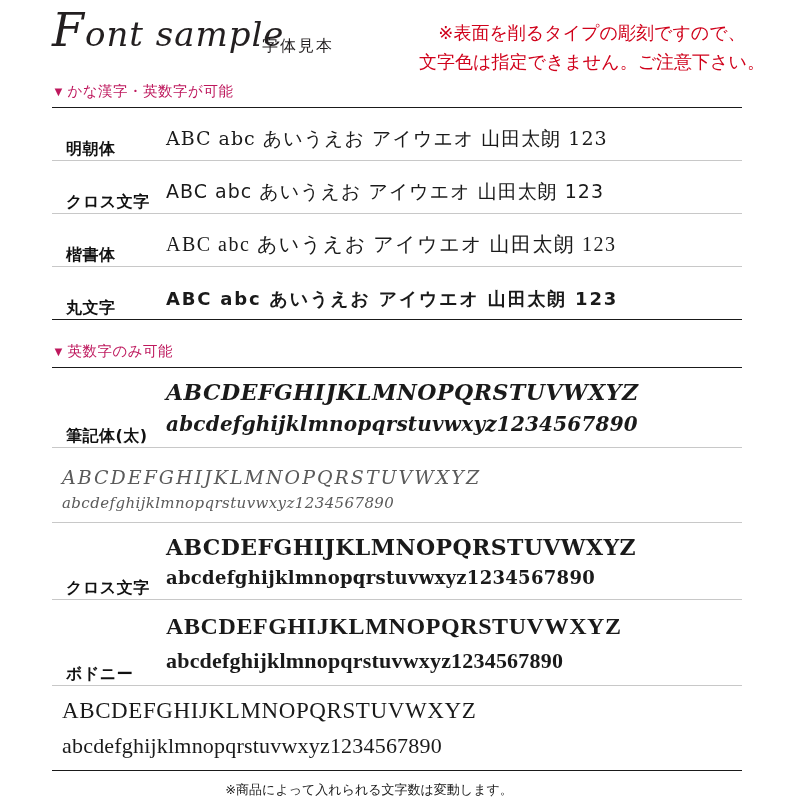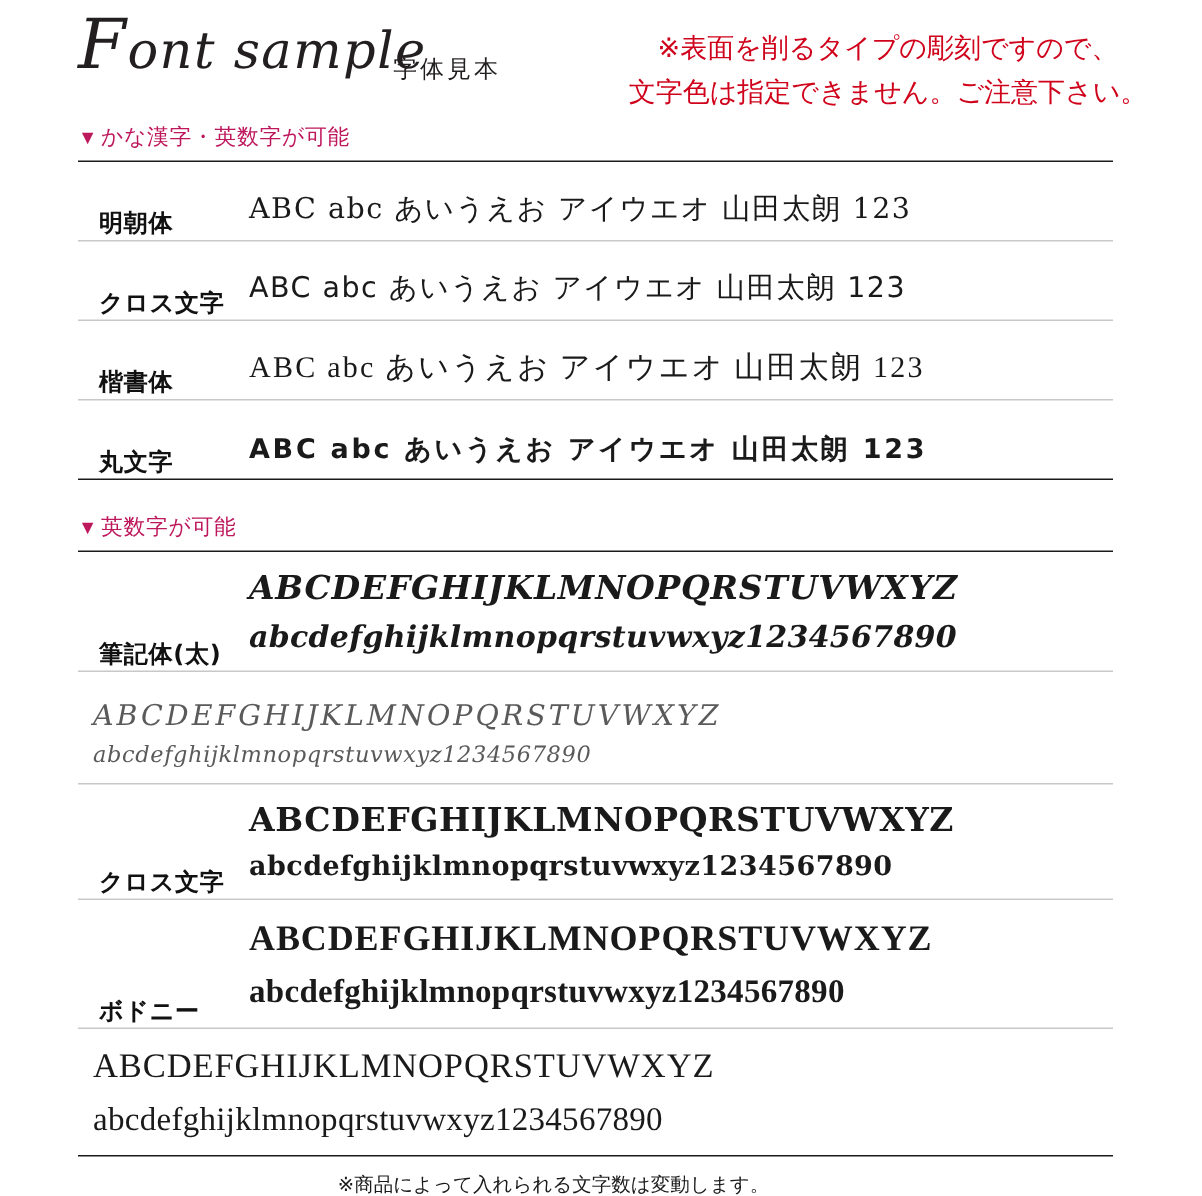--- a/index.html
+++ b/index.html
@@ -266,21 +266,21 @@
         <div class="cell-sample">
           <div class="s-maru">ABC abc あいうえお アイウエオ 山田太朗 123</div>
         </div>
       </div>
 
     </div>
   </div>
 
   <div class="sec2-wrap">
     <div class="section-head">
-      <span class="tri">▼</span><span>英数字が可能</span>
+      <span class="tri">▼</span><span>英数字のみ可能</span>
     </div>
     <div class="table sec2">
 
       <div class="row">
         <div class="cell-label">筆記体(太)</div>
         <div class="cell-sample">
           <div class="s-script-bold-upper">ABCDEFGHIJKLMNOPQRSTUVWXYZ</div>
           <div class="s-script-bold-lower">abcdefghijklmnopqrstuvwxyz1234567890</div>
         </div>
       </div>

